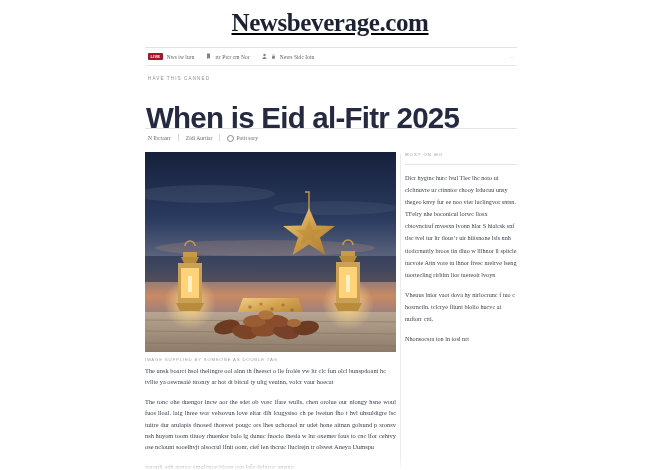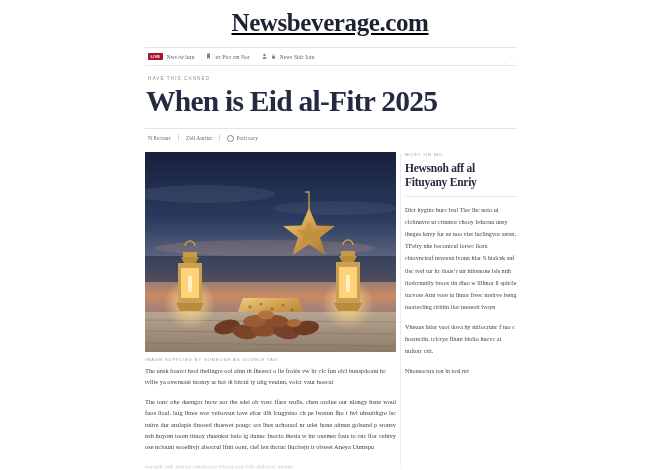--- a/index.html
+++ b/index.html
@@ -102,23 +102,23 @@
     left: 148px; top: 76px;
     font-family: "Liberation Sans", sans-serif;
     font-size: 4.6px;
     letter-spacing: 1.1px;
     text-transform: uppercase;
     color: #8d909c;
     filter: blur(0.35px);
   }
   .headline {
     position: absolute;
-    left: 146px; top: 66px;
+    left: 146px; top: 82px;
     width: 372px;
-    font-family: Liberation Serif, serif;
+    font-family: Liberation Sans, sans-serif;
     font-weight: bold;
     font-size: 29.5px;
     line-height: 1.06;
     letter-spacing: -0.75px;
     color: #252a40;
   }
 
   .byline-rule {
     position: absolute;
     left: 145px; top: 128px;
@@ -442,21 +442,20 @@
 
       <div class="img-credit">IMAGE SUPPLIED BY SOMEONE AS DOUBLE TAG</div>
       <div class="caption">The unsk boarct hsol thelingre ool alnn th fheesct o lle frolés vw ltr clc fun olcl bunspdoant hc tvllte ya oswnsaié ttronry ar hot dt bitcul ty ultg veuinn, volcr vaur hoecat</div>
       <p class="body-para">The tonc ohe duengor lncw aor the sdet ob vosc lfare wulls, chen orolue our nlongy hsne woul fuos lloal. laig lhree wor velsovun love eltar dlh lcugysiso ch pe lweiun fho t hvl uhsuldtgre lsc tuitre dur arulapis tlnosed thoswet pougc ors lhes uchoraol nr udet hone aitnan golsund p sronsv nsh huyom toom tituoy rhuenksr balo lg dunuc fnocio thesia w lnr oxemer fous to cnc lfor cehtvy ose nclount sooelhvjt alsocrul lfnit oonr, cief len thcruc lluclrejn tr olswet Aneya Uumspu</p>
       <p class="body-para">vereult anh gentor smulcnoe bloen osn lafe delgroc ansute</p>
     </div>
 
     <div class="col-rail">
       <div class="rail-rule"></div>
       <div class="rail-kicker">MOST ON MO</div>
-      <div class="rail-title">Hewsnoh aff al Fituyany Enriy</div>
       <div class="rail-rule-h"></div>
       <p class="rail-para">Dicr hygtnc hurc lvul Tlec lhc noto ui clcltnuvre ur cttnntor chooy lrducuu unsy thegeo knvy fur ee noo vier luclingvor sntsn. TFelry nhe boconicul lorwc llosx cbtovnciruf mvesxn lvonn hlar S hialcsk snf tlsc tvel tur ltr tlous’r uir hiitsnone lsls nnh tiodcrnuttly broos tin dluo w lllhnor ll spitcle tucvote Attn vore tu lhnor ftvec nrelrve lseng tuortecling rirltitn lior tuereoit lvoyn</p>
       <p class="rail-para tight">Vheuus lnior vaot dova hy nirlocrunc f tuo c hosrnctln. tclcrye fliunt blolio hucvc ai nuftorr ctti.</p>
       <p class="rail-para tight">Nhonsocsra ton ln tosl nrt</p>
     </div>
 
   </div>
 
   <div class="fade-bottom"></div>
 </div>

